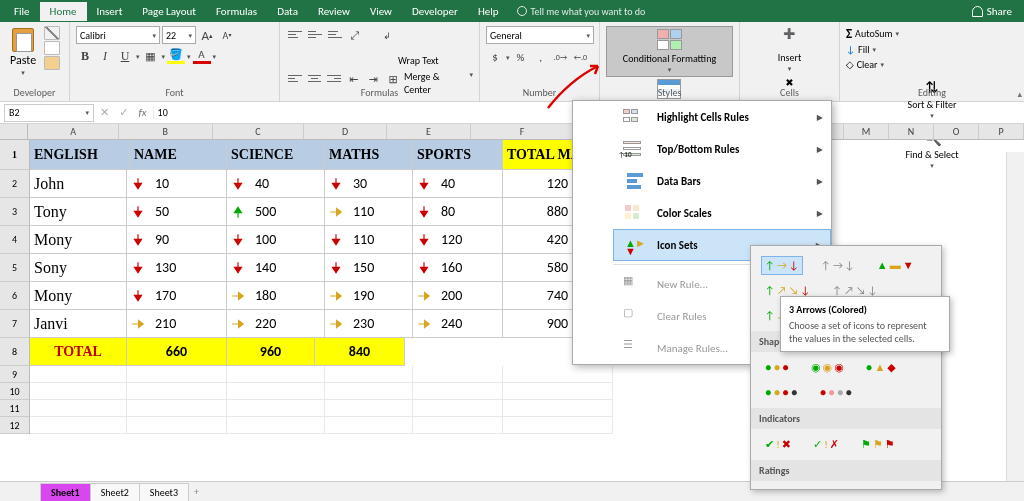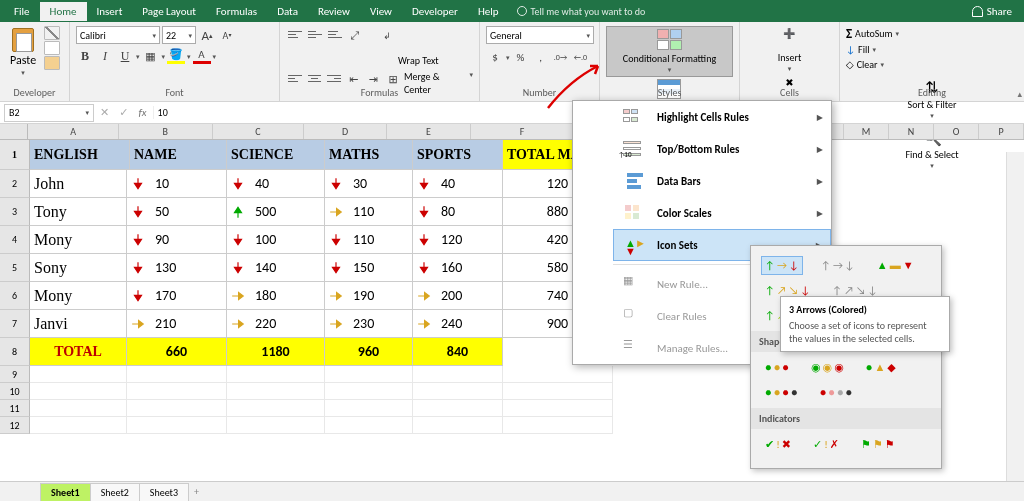--- a/index.html
+++ b/index.html
@@ -122,21 +122,21 @@
     .tooltip { position:absolute; top:296px; left:780px; width:170px; background:#fff; border:1px solid #aaa; box-shadow:2px 2px 6px rgba(0,0,0,.25); z-index:52; padding:6px 8px; font-size:10px;}
     .tooltip .tt-title{ font-weight:bold; margin-bottom:3px;}
     .tooltip .tt-body{ color:#555; line-height:1.3;}
     
     
     .red-arrow { position:absolute; top:60px; left:540px; z-index:40; pointer-events:none;}
     
     
     .sheets { position:absolute; bottom:0; left:0; right:0; height:20px; background:#f1f1f1; border-top:1px solid #ccc; display:flex; align-items:center; padding-left:40px; gap:0; font-size:10px;}
     .sheet { padding:2px 10px; border:1px solid #ccc; border-bottom:none; background:#f8f8f8; margin-right:-1px;}
-    .sheet.active { background:#bef264; font-weight:bold;}
+    .sheet.active { background:#d946ef; font-weight:bold;}
     .sheet-add { padding:2px 6px; color:#888;}
     
     .collapse-rib { position:absolute; top:88px; right:2px; font-size:9px; color:#777;}
     .scroll-right { position:absolute; right:0; bottom:20px; top:152px; width:18px; background:#f1f1f1; border-left:1px solid #ddd;}
   </style>
 </head>
 <body>
 
 <div class="titlebar">
   <div class="titlebar-tab">File</div>
@@ -568,21 +568,20 @@
           <span>240</span>
         </div>
     <div class="cell c-F" style="justify-content:center;">900</div>
       </div>
     </div>
 
   <div class="row">
     <div class="rh">8</div>
     <div class="cell total-row c-A" style="color:#b00;font-family:'Times New Roman',serif;">TOTAL</div>
     <div class="cell total-row c-B">660</div>
-    <div class="cell total-row c-C">1180</div>
     <div class="cell total-row c-D">960</div>
     <div class="cell total-row c-E">840</div>
   </div>
   <div id="empty-rows">
       <div class="row thin">
         <div class="rh" style="height:17px;">9</div>
         <div class="cell c-A"></div>
         <div class="cell c-B"></div>
         <div class="cell c-C"></div>
         <div class="cell c-D"></div>
@@ -769,20 +768,21 @@
         <span style="color:#0a0;">✓</span>
         <span style="color:#d9a520;">!</span>
         <span style="color:#c00;">✗</span>
       </div>
     <div class="iconset">
         <span style="color:#0a0;">⚑</span>
         <span style="color:#d9a520;">⚑</span>
         <span style="color:#c00;">⚑</span>
       </div>
   </div>
+  <div class="sm-hdr">Ratings</div>
 
 </div>
 
 <div class="tooltip">
   <div class="tt-title">3 Arrows (Colored)</div>
   <div class="tt-body">Choose a set of icons to represent the values in the selected cells.</div>
 </div>
 
 <svg class="red-arrow" width="80" height="60">
   <path d="M8 48 Q 30 20 58 6" stroke="#d00" stroke-width="2.5" fill="none"></path>

